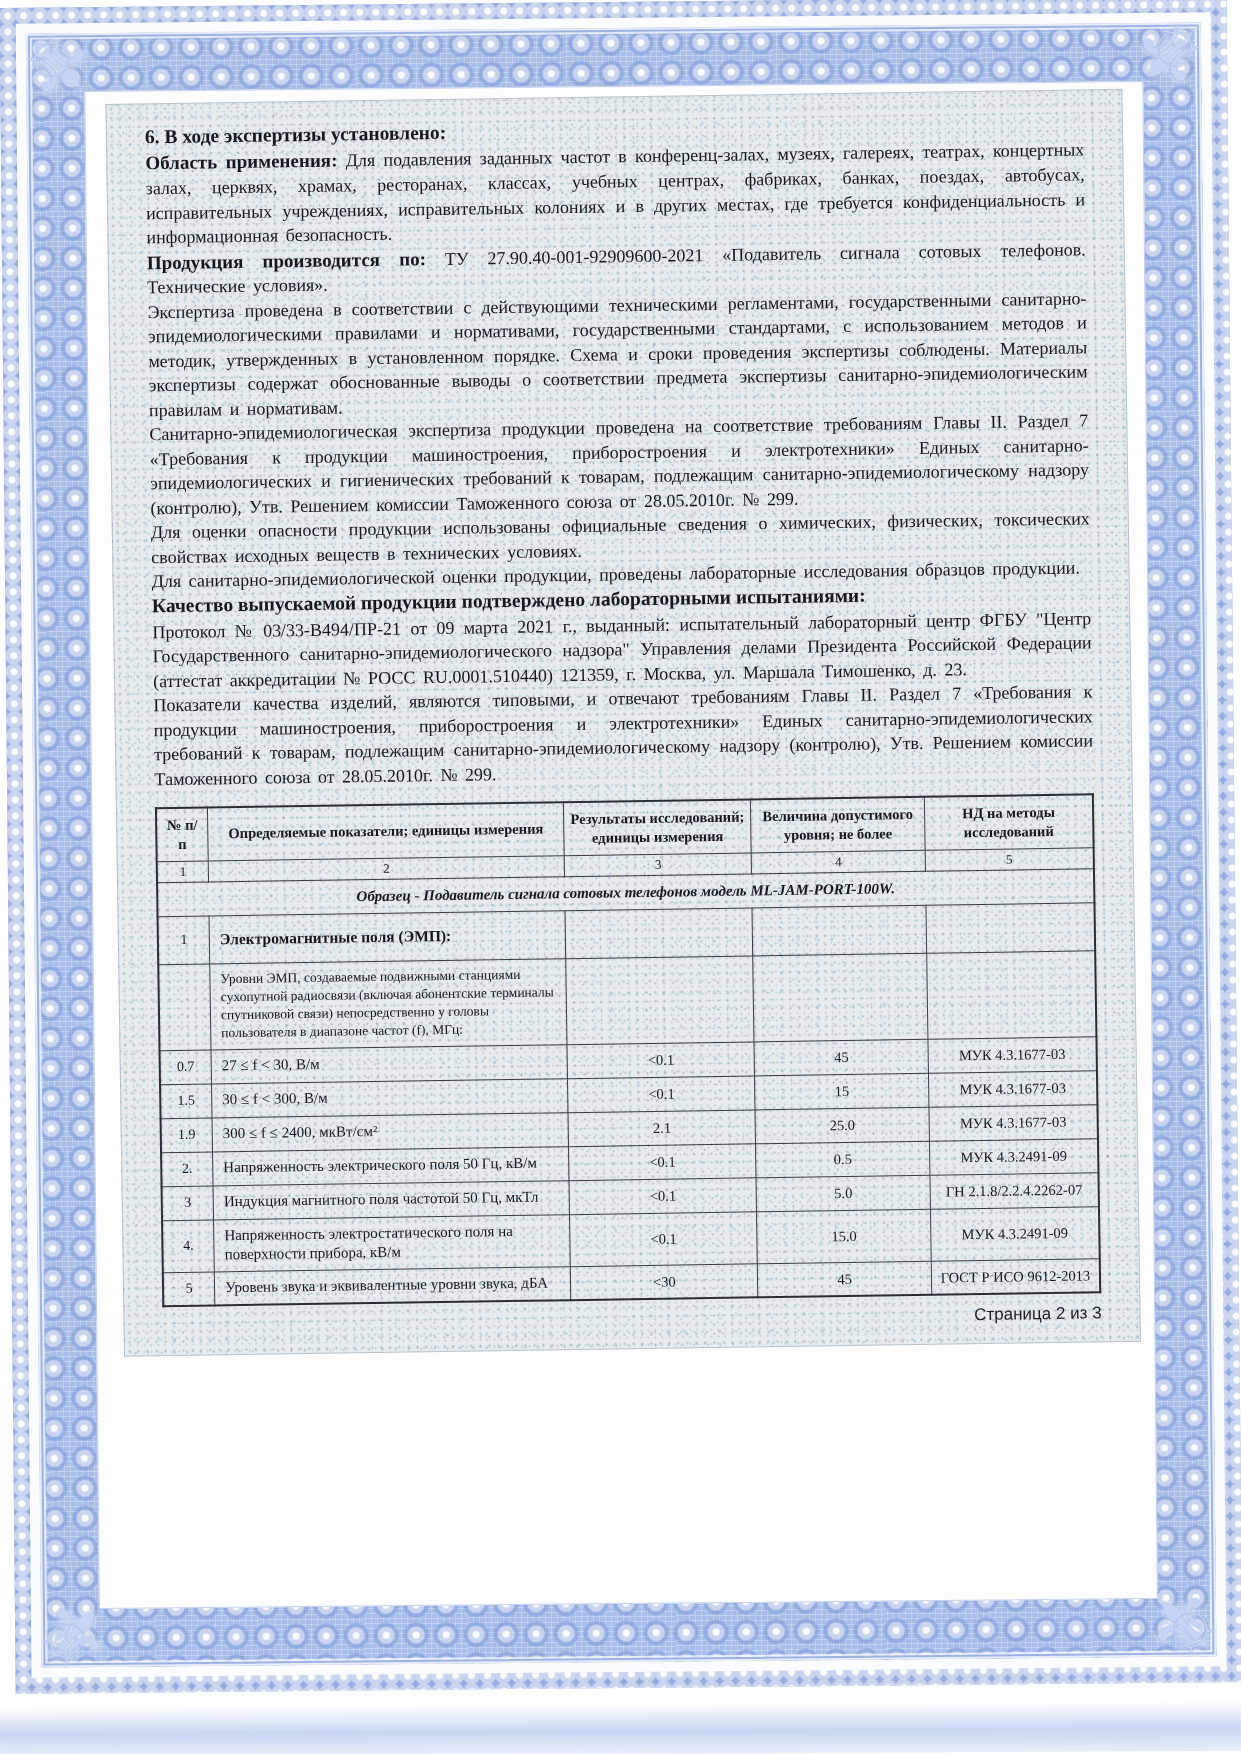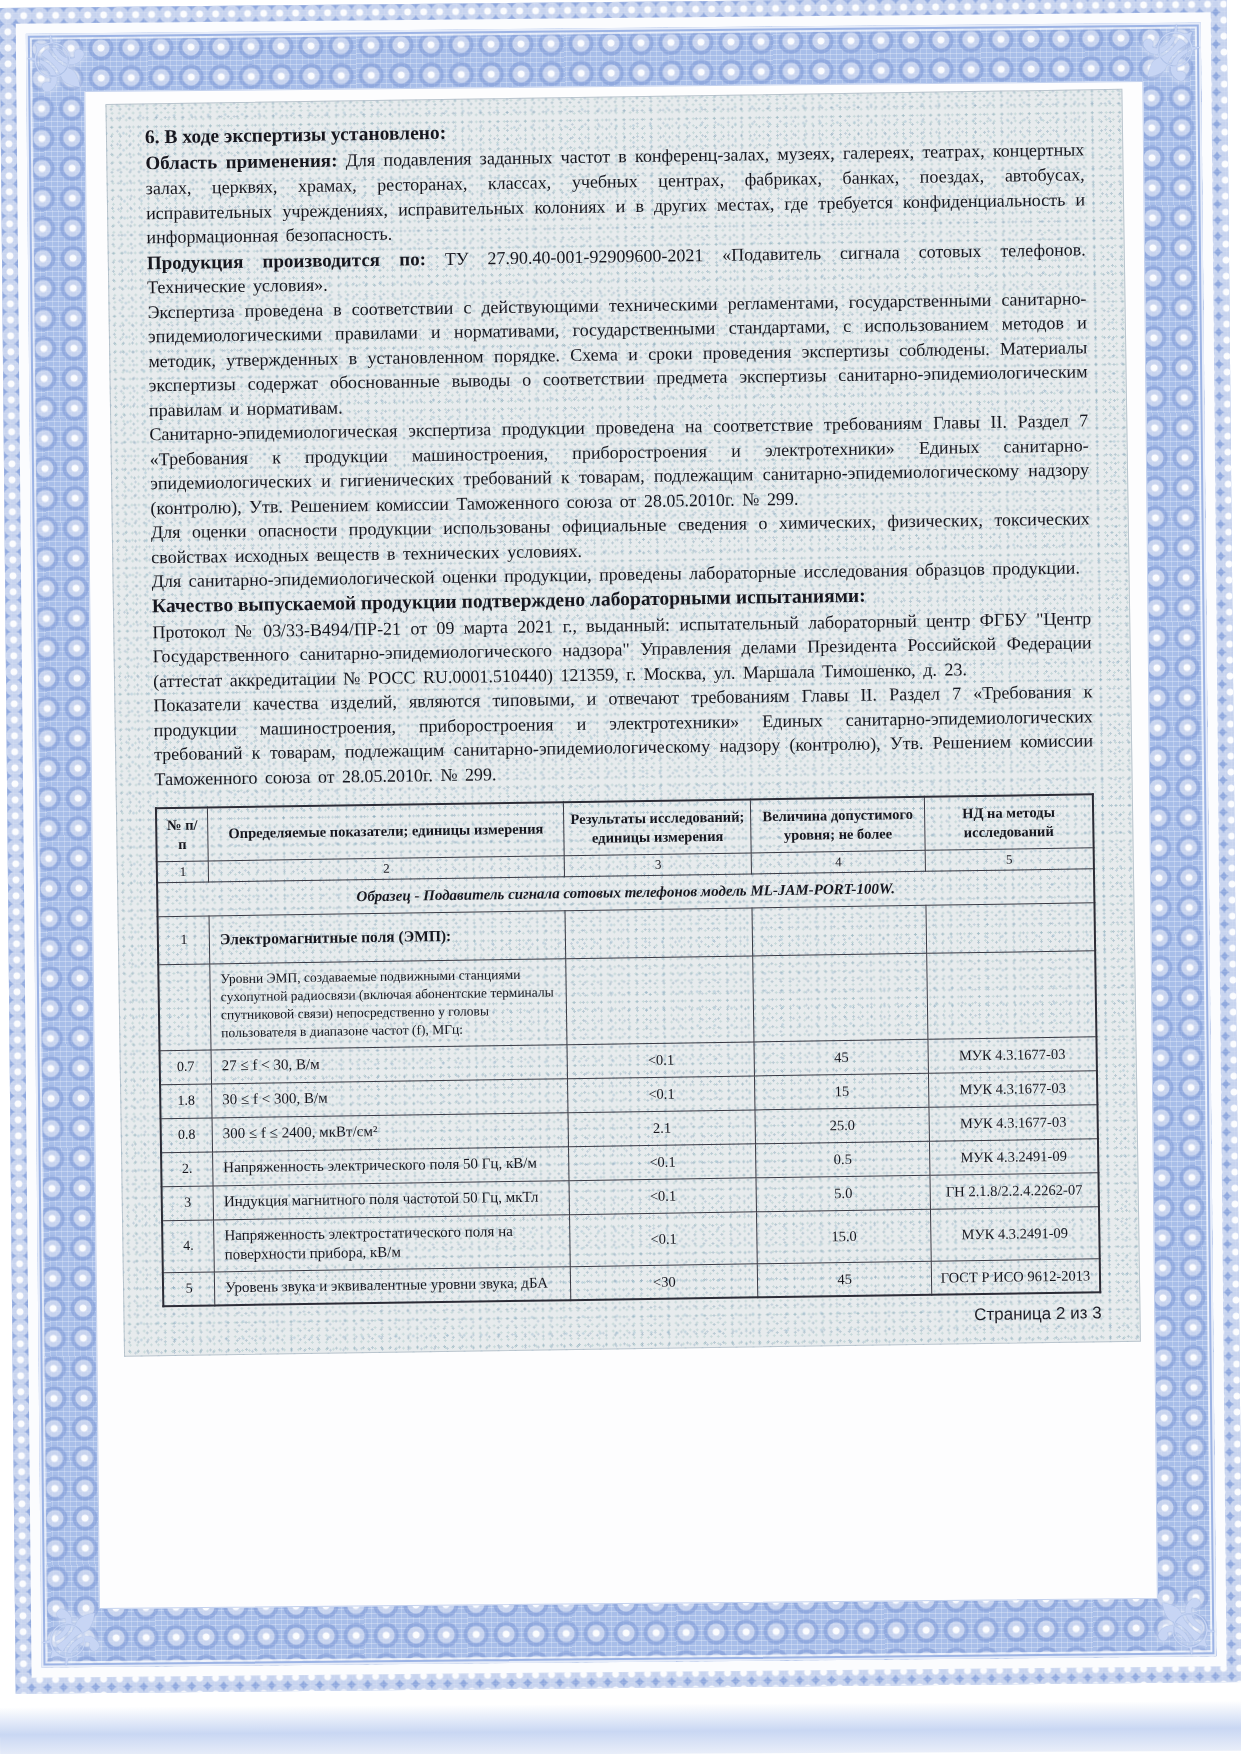--- a/index.html
+++ b/index.html
@@ -167,28 +167,28 @@
                     <td class="cell-method"></td>
                   </tr>
                   <tr>
                     <td class="cell-num">0.7</td>
                     <td class="cell-label">27 ≤ f &lt; 30, В/м</td>
                     <td class="cell-result">&lt;0.1</td>
                     <td class="cell-limit">45</td>
                     <td class="cell-method">МУК 4.3.1677-03</td>
                   </tr>
                   <tr>
-                    <td class="cell-num">1.8</td>
+                    <td class="cell-num">1.5</td>
                     <td class="cell-label">30 ≤ f &lt; 300, В/м</td>
                     <td class="cell-result">&lt;0.1</td>
                     <td class="cell-limit">15</td>
                     <td class="cell-method">МУК 4.3.1677-03</td>
                   </tr>
                   <tr>
-                    <td class="cell-num">0.8</td>
+                    <td class="cell-num">1.9</td>
                     <td class="cell-label">300 ≤ f ≤ 2400, мкВт/см²</td>
                     <td class="cell-result">2.1</td>
                     <td class="cell-limit">25.0</td>
                     <td class="cell-method">МУК 4.3.1677-03</td>
                   </tr>
                   <tr>
                     <td class="cell-num">2.</td>
                     <td class="cell-label">Напряженность электрического поля 50 Гц, кВ/м</td>
                     <td class="cell-result">&lt;0.1</td>
                     <td class="cell-limit">0.5</td>

